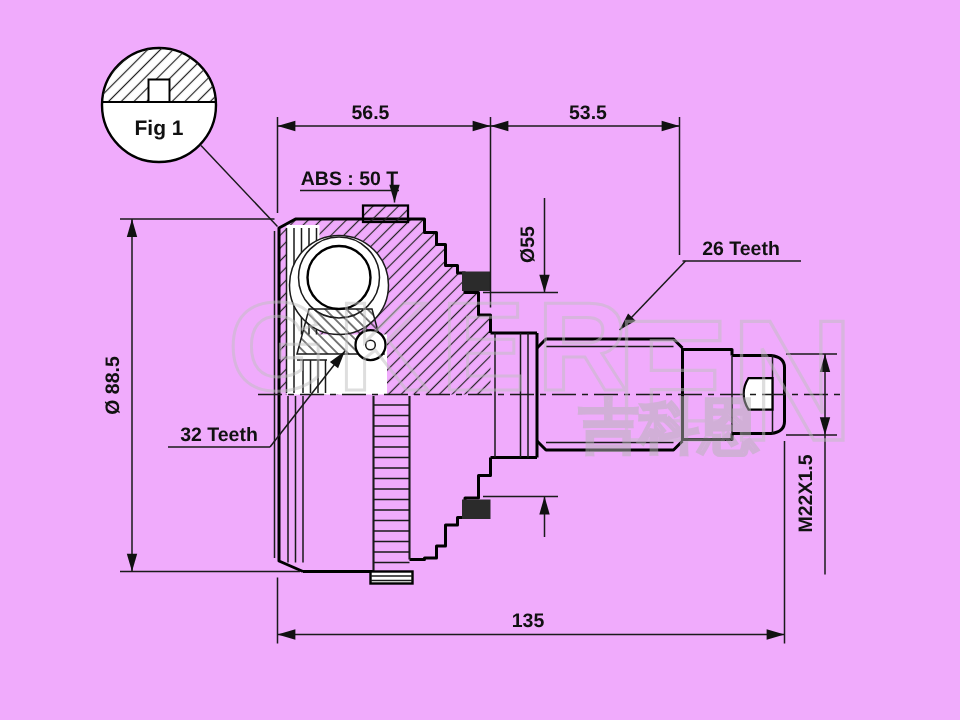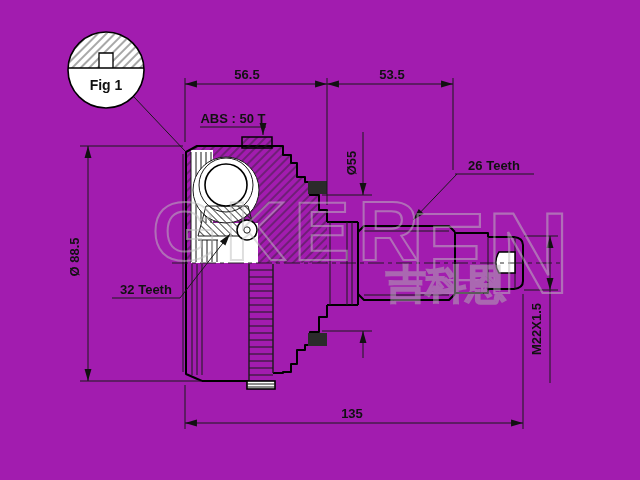--- a/index.html
+++ b/index.html
@@ -1,16 +1,16 @@
 <!DOCTYPE html>
 <html><head>
 <meta charset="utf-8">
 <style>
   html,body{margin:0;padding:0;background:#fff;}
-  .stage{width:640px;height:480px;background:#a21caf;position:relative;overflow:hidden;}
+  .stage{width:640px;height:480px;background:#f0abfc;position:relative;overflow:hidden;}
   svg{display:block;}
   .t{stroke:#1a1a1a;stroke-width:1;fill:none;}
   .tm{stroke:#1a1a1a;stroke-width:1.4;fill:none;}
   .k{stroke:#000;stroke-width:2;fill:none;stroke-linejoin:round;}
   .cl{stroke:#1a1a1a;stroke-width:0.9;fill:none;stroke-dasharray:16 4 4 4;}
   .lbl{font-family:"Liberation Sans",sans-serif;font-weight:bold;font-size:13px;fill:#111;}
   .mid{text-anchor:middle;}
   .fig{font-family:"Liberation Sans",sans-serif;font-weight:bold;font-size:14px;fill:#111;text-anchor:middle;}
   .wmA{font-family:"Liberation Sans",sans-serif;font-weight:bold;font-size:84px;letter-spacing:8px;fill:none;stroke:#bfbfbf;stroke-width:2;}
   .wmB{font-family:"Liberation Sans",sans-serif;font-weight:bold;font-size:115px;fill:none;stroke:#bfbfbf;stroke-width:2.2;}

